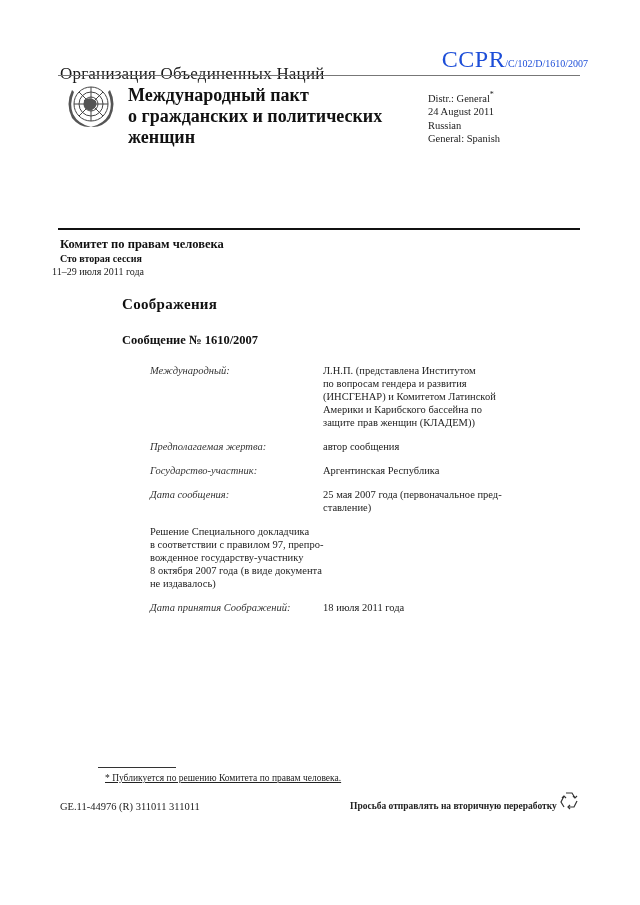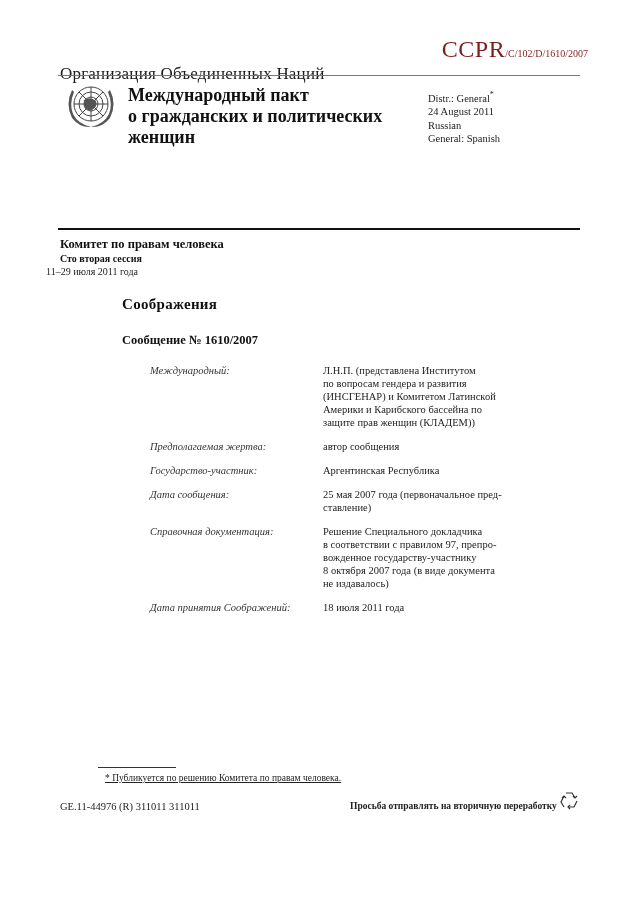--- a/index.html
+++ b/index.html
@@ -1,35 +1,35 @@
 <!DOCTYPE html>
 <html><head>
 <meta charset="utf-8">
 <style>
   html, body { margin: 0; padding: 0; background: #ffffff; }
   body { width: 640px; height: 905px; position: relative; overflow: hidden;
          font-family: "Liberation Serif", "DejaVu Serif", serif; color: #111; }
   .abs { position: absolute; }
 
   .org-name { left: 60px; top: 64px; font-size: 17px; letter-spacing: 0.2px; color: #1a1a1a; }
-  .symbol { right: 52px; top: 36px; white-space: nowrap; color: #7f1d1d; }
+  .symbol { right: 52px; top: 46px; white-space: nowrap; color: #1d4ed8; }
   .symbol .big { font-size: 24px; letter-spacing: 0.5px; }
   .symbol .small { font-size: 10px; }
   .rule-top { left: 58px; width: 522px; top: 75px; height: 1px; background: #777; }
 
   .logo { left: 62px; top: 80px; width: 58px; height: 52px; }
   .title { left: 128px; top: 85px; font-size: 18px; font-weight: bold; line-height: 21px; width: 290px; }
   .distr { left: 428px; top: 88px; font-size: 10.5px; line-height: 13.5px; color: #222; }
   .distr sup { font-size: 8px; }
 
   .rule-mid { left: 58px; width: 522px; top: 228px; height: 2px; background: #111; }
 
   .committee { left: 60px; top: 237px; font-size: 12.5px; font-weight: bold; }
   .session { left: 60px; top: 253px; font-size: 10px; font-weight: bold; }
-  .dates { left: 46px; top: 266px; font-size: 10px; color: #222; }
+  .dates { left: 52px; top: 266px; font-size: 10px; color: #222; }
 
   .heading { left: 122px; top: 296px; font-size: 15px; font-weight: bold; letter-spacing: 0.3px; }
   .commnum { left: 122px; top: 333px; font-size: 12.5px; font-weight: bold; }
 
   .info-table { left: 150px; top: 364px; width: 400px; font-size: 10.5px; line-height: 13px; }
   .row { display: flex; margin-bottom: 11px; }
   .row .lbl { width: 173px; font-style: italic; color: #333; flex-shrink: 0; }
   .row .val { width: 205px; color: #222; white-space: pre-line; }
 
   .fn-rule { left: 98px; width: 78px; top: 767px; height: 1px; background: #333; }
@@ -100,21 +100,20 @@
   <div class="row">
     <div class="lbl">Государство-участник:</div>
     <div class="val">Аргентинская Республика</div>
   </div>
   <div class="row">
     <div class="lbl">Дата сообщения:</div>
     <div class="val">25 мая 2007 года (первоначальное пред-
 ставление)</div>
   </div>
   <div class="row">
-    <div class="lbl">Справочная документация:</div>
     <div class="val">Решение Специального докладчика
 в соответствии с правилом 97, препро-
 вожденное государству-участнику
 8 октября 2007 года (в виде документа
 не издавалось)</div>
   </div>
   <div class="row">
     <div class="lbl">Дата принятия Соображений:</div>
     <div class="val">18 июля 2011 года</div>
   </div>

